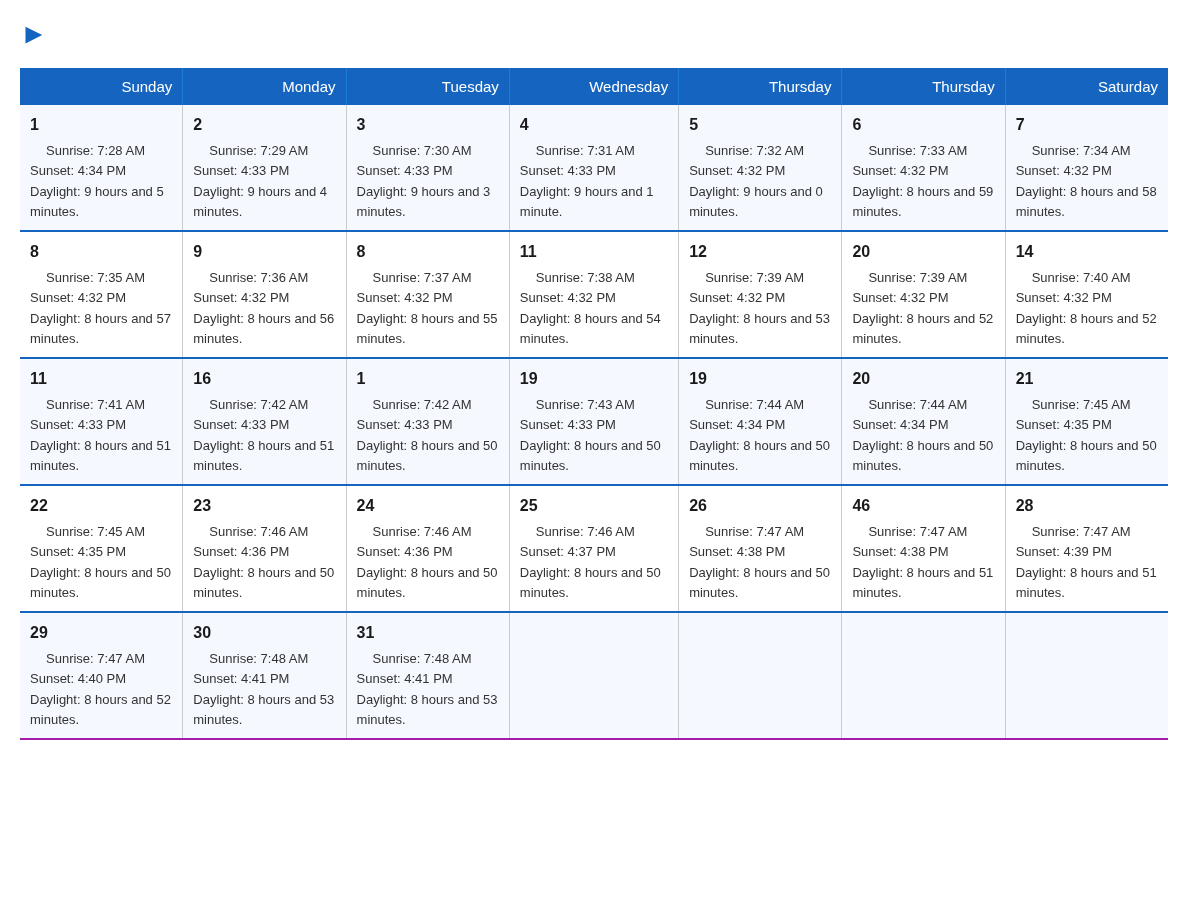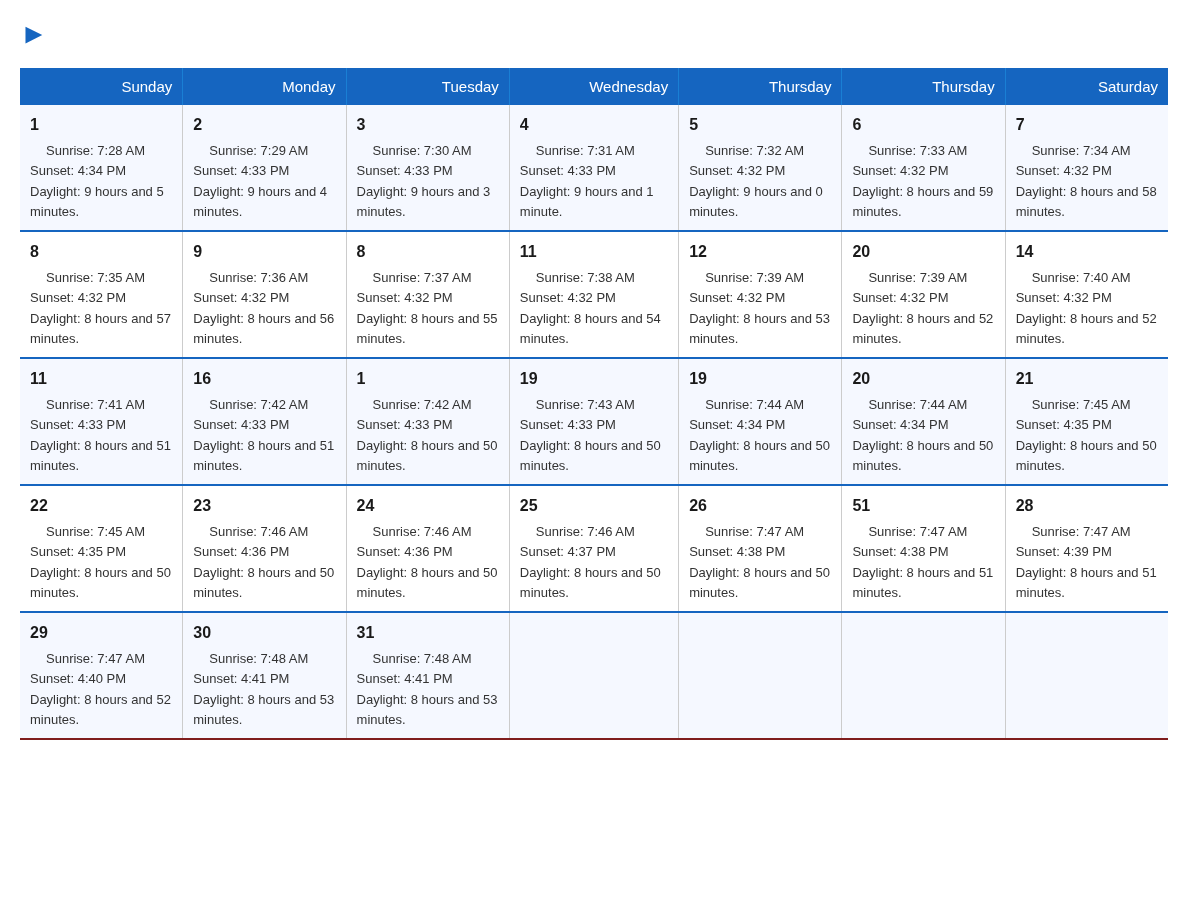--- a/index.html
+++ b/index.html
@@ -63,21 +63,21 @@
       text-align: right;
       font-weight: normal;
       font-size: 15px;
       border-right: 1px solid #1a7fd4;
     }
     thead th:last-child { border-right: none; }
     tbody tr {
       border-bottom: 2px solid #1565c0;
       vertical-align: top;
     }
-    tbody tr:last-child { border-bottom: 2px solid #7f1d1d; }
+    tbody tr:last-child { border-bottom: 2px solid #a21caf; }
     tbody td {
       padding: 8px 10px;
       vertical-align: top;
       border-right: 1px solid #ccc;
       line-height: 1.5;
       min-height: 90px;
     }
     tbody td:last-child { border-right: none; }
     .day-number {
       font-size: 16px;
@@ -229,21 +229,21 @@
       </td>
         <td>
         <span class="day-number">25</span>
         <span class="day-info">Sunrise: 7:46 AM<br>Sunset: 4:37 PM<br>Daylight: 8 hours&nbsp;and 50 minutes.</span>
       </td>
         <td>
         <span class="day-number">26</span>
         <span class="day-info">Sunrise: 7:47 AM<br>Sunset: 4:38 PM<br>Daylight: 8 hours&nbsp;and 50 minutes.</span>
       </td>
         <td>
-        <span class="day-number">51</span>
+        <span class="day-number">46</span>
         <span class="day-info">Sunrise: 7:47 AM<br>Sunset: 4:38 PM<br>Daylight: 8 hours&nbsp;and 51 minutes.</span>
       </td>
         <td>
         <span class="day-number">28</span>
         <span class="day-info">Sunrise: 7:47 AM<br>Sunset: 4:39 PM<br>Daylight: 8 hours&nbsp;and 51 minutes.</span>
       </td>
       </tr>
       <tr>
         <td>
         <span class="day-number">29</span>

